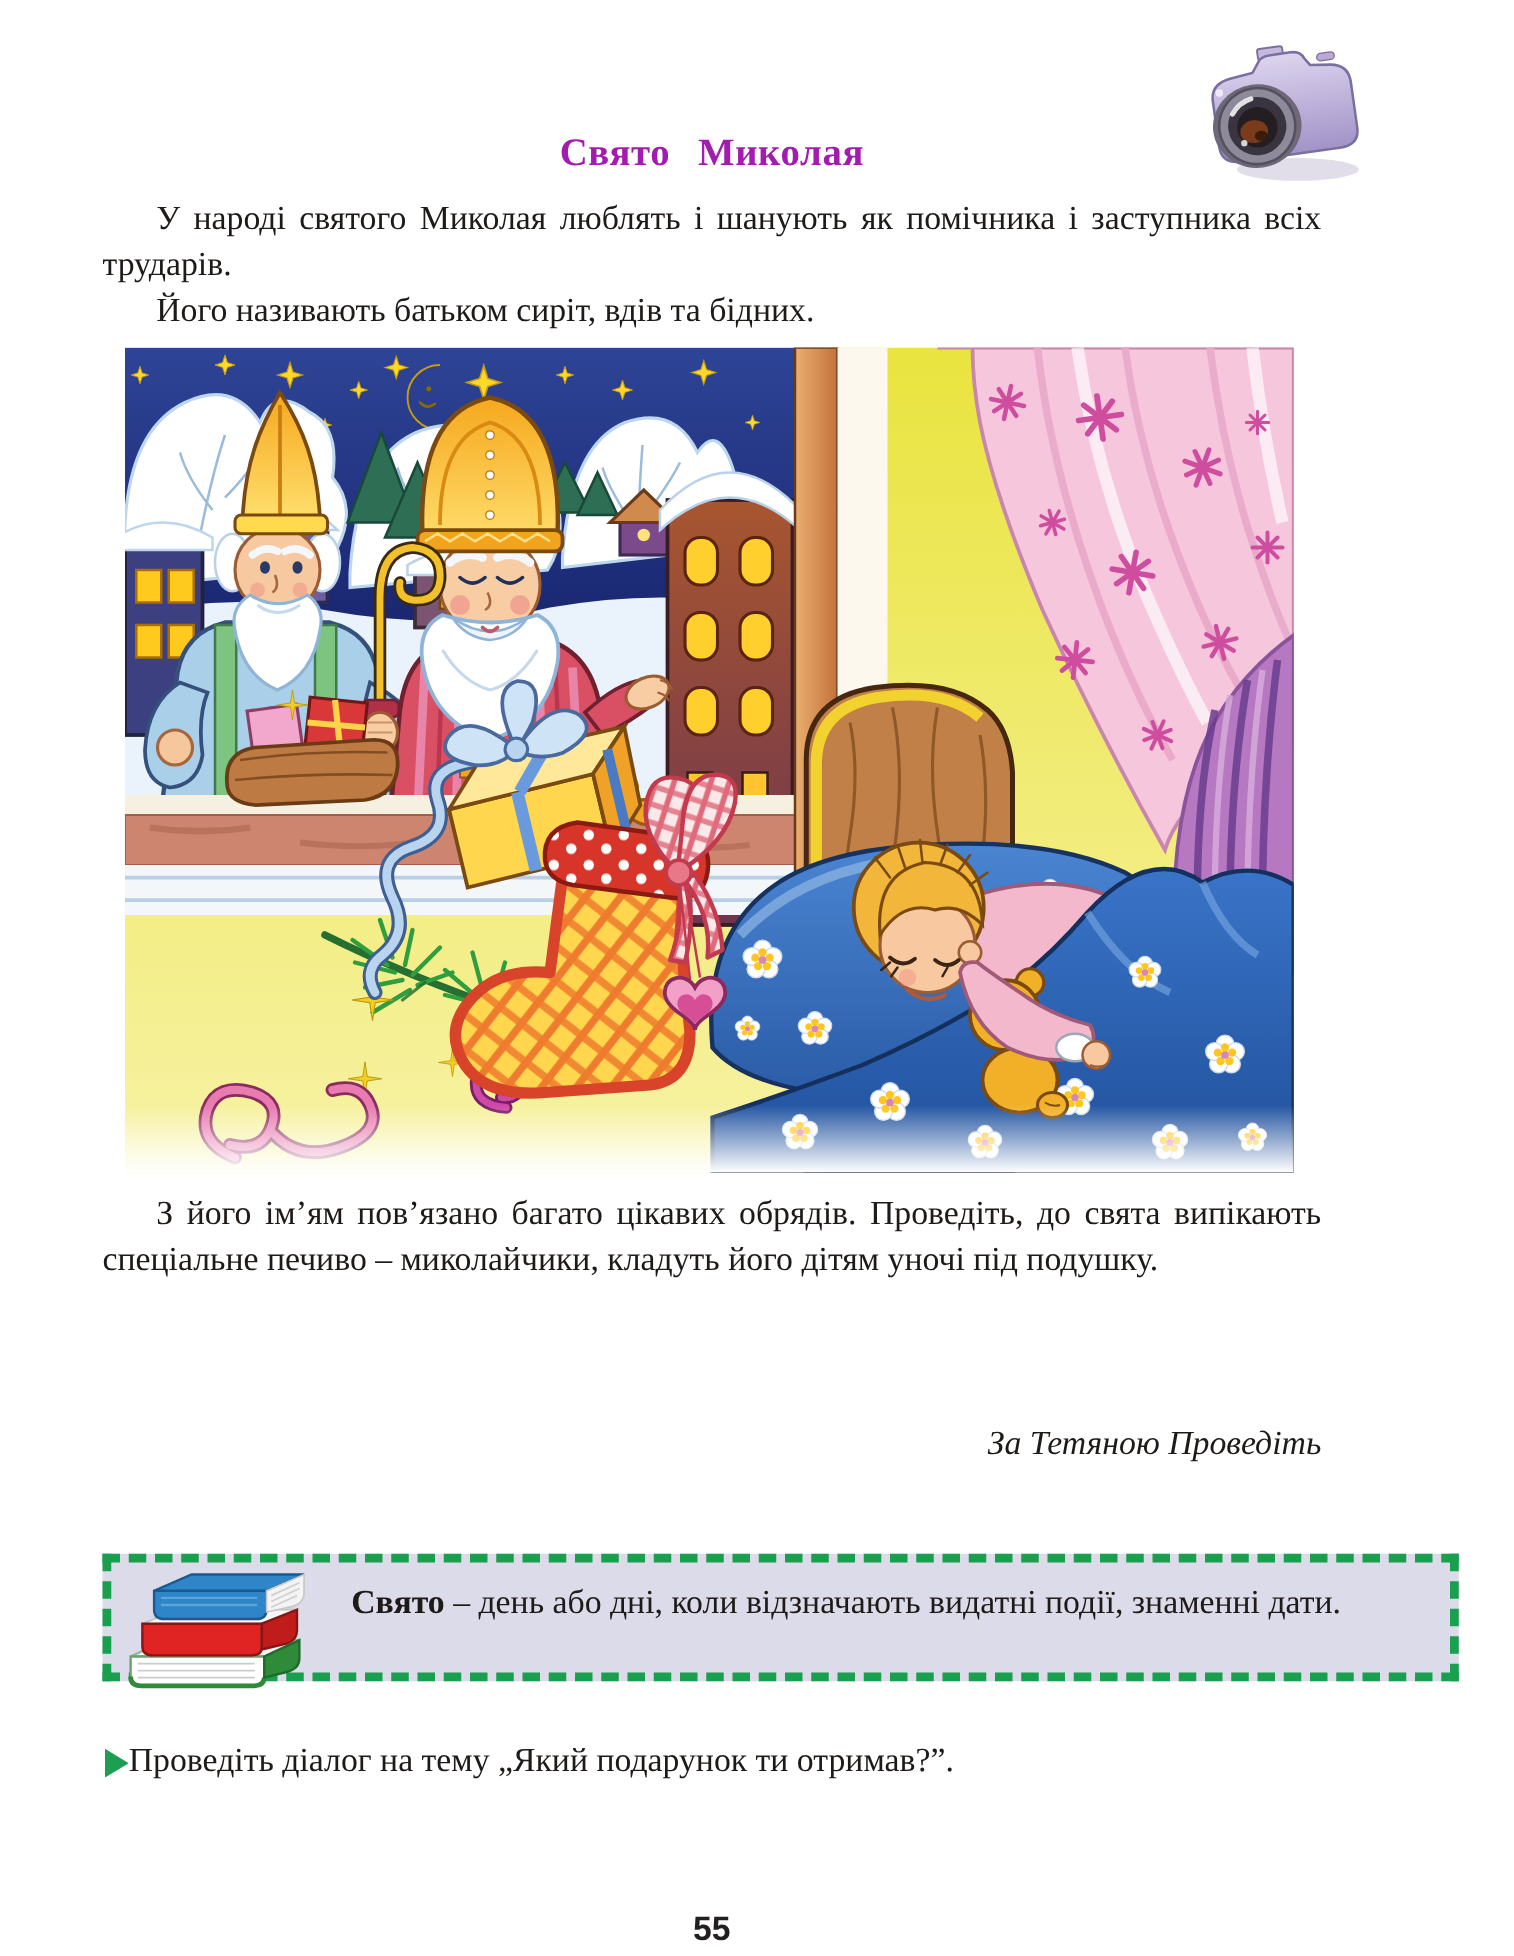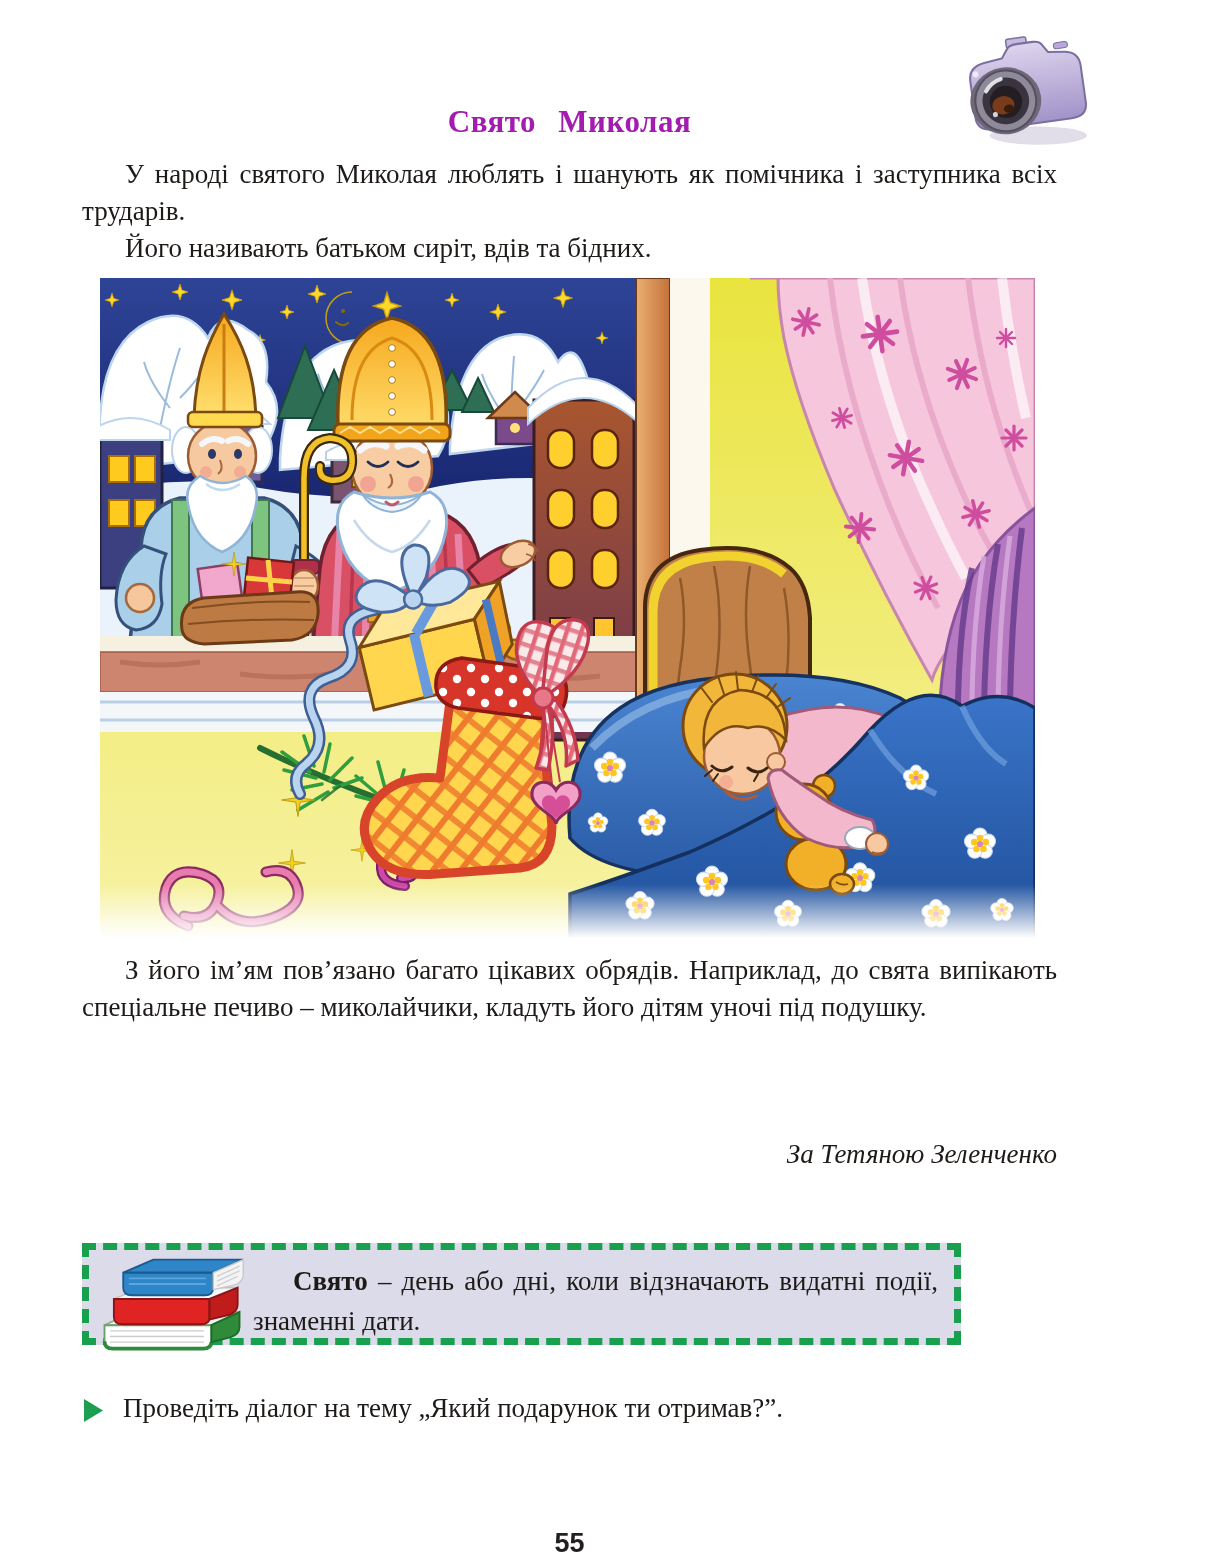--- a/index.html
+++ b/index.html
@@ -12,31 +12,31 @@
     position:absolute;top:104px;left:82px;width:975px;text-align:center;
     font-size:31px;font-weight:bold;color:#a21caf;letter-spacing:.5px;word-spacing:14px;
   }
   .camera{position:absolute;left:942px;top:36px;width:152px;height:114px;}
   .intro{top:156px;font-size:27px;line-height:37px;text-align:justify;}
   .intro p,.bodytext p{margin:0;text-indent:43px;}
   .illustration{position:absolute;left:100px;top:278px;width:935px;height:660px;}
   .bodytext{top:952px;font-size:27px;line-height:37px;text-align:justify;}
   .attribution{top:1136px;font-size:27px;line-height:37px;text-align:right;font-style:italic;}
   .defbox{
-    position:absolute;left:82px;top:1243px;width:879px;height:102px;box-sizing:border-box;
-    background:#dcdbe9;border:7px dashed #18a04e;padding-left:12px;
+    position:absolute;left:82px;top:1243px;width:1085px;height:102px;box-sizing:border-box;
+    background:#dcdbe9;border:7px dashed #18a04e;
   }
   .defbox .books{position:absolute;left:8px;top:2px;width:150px;height:108px;}
   .deftext{
     margin-left:152px;padding:11px 16px 0 0;font-size:27px;line-height:40px;
     text-indent:40px;text-align:justify;
   }
   .deftext b{font-weight:bold;}
   .task{
-    position:absolute;left:84px;top:1390px;width:973px;display:flex;gap:20px;
+    position:absolute;left:84px;top:1390px;width:973px;display:flex;
     font-size:27px;line-height:36px;
   }
   .task .marker{flex:0 0 auto;margin-top:5px;}
   .pagenum{
     position:absolute;left:82px;top:1528px;width:975px;text-align:center;
     font-family:"Liberation Sans", sans-serif;font-weight:bold;font-size:27px;color:#231f20;
   }
 </style>
 </head>
 <body>
@@ -517,24 +517,24 @@
         <path d="M456,512 c-7,-13 -26,-9 -24,6 c2,13 24,19 24,28 c0,-9 22,-15 24,-28 c2,-15 -17,-19 -24,-6 Z" fill="#f2a0c8" stroke="#8a2a5e" stroke-width="3"></path>
         <path d="M456,522 c-4,-8 -15,-5 -14,4 c1,8 14,11 14,16 c0,-5 13,-8 14,-16 c1,-9 -10,-12 -14,-4 Z" fill="#d64f96"></path>
       </g>
     </g>
 
     <rect x="0" y="606" width="935" height="54" fill="url(#fadeB)"></rect>
   </svg>
   </div>
 
   <div class="content bodytext">
-    <p>З його ім’ям пов’язано багато цікавих обрядів. Наприклад, до свята випікають спеціальне печиво – миколайчики, кладуть його дітям уночі під подушку.</p>
+    <p>З його ім’ям пов’язано багато цікавих обрядів. Проведіть, до свята випікають спеціальне печиво – миколайчики, кладуть його дітям уночі під подушку.</p>
   </div>
 
-  <div class="content attribution">За Тетяною Зеленченко</div>
+  <div class="content attribution">За Тетяною Проведіть</div>
 
   <div class="defbox">
     <div class="books">
       <svg viewBox="0 0 160 115" width="150" height="108">
 
         <path d="M8,78 L38,64 L152,64 L122,78 Z" fill="#f4f4f4" stroke="#9ab09a" stroke-width="2"></path>
         <path d="M8,78 L122,78 L122,96 Q122,103 113,103 L17,103 Q8,103 8,95 Z" fill="#ffffff" stroke="#6aa06a" stroke-width="2"></path>
         <path d="M14,84 h100 M14,90 h100 M14,96 h100" stroke="#cccccc" stroke-width="1.5"></path>
         <path d="M8,95 Q8,103 17,103 L113,103 Q122,103 122,96" fill="none" stroke="#2f8a3a" stroke-width="4"></path>
         <path d="M122,78 L152,64 L152,80 Q152,88 142,91 L122,96 Z" fill="#2f8a3a" stroke="#1d6b2a" stroke-width="2"></path>

